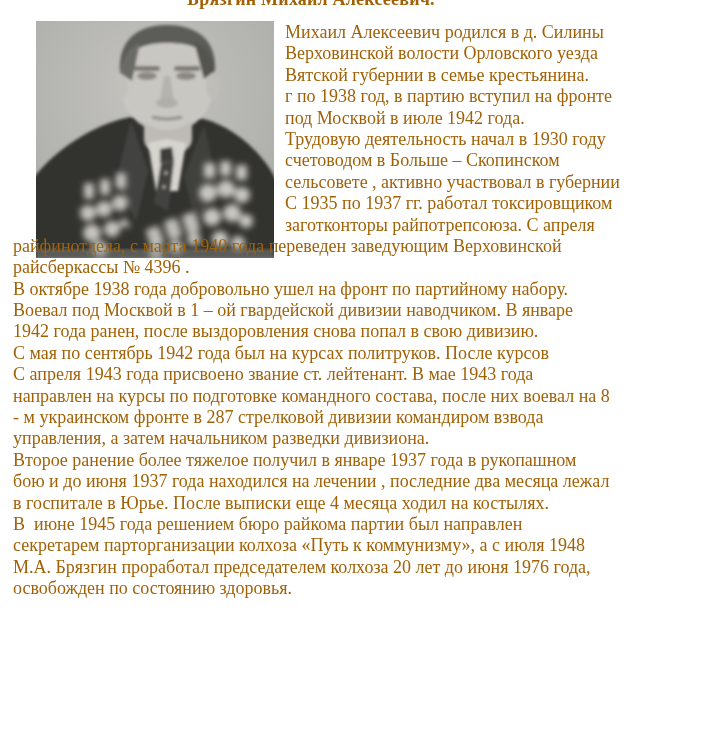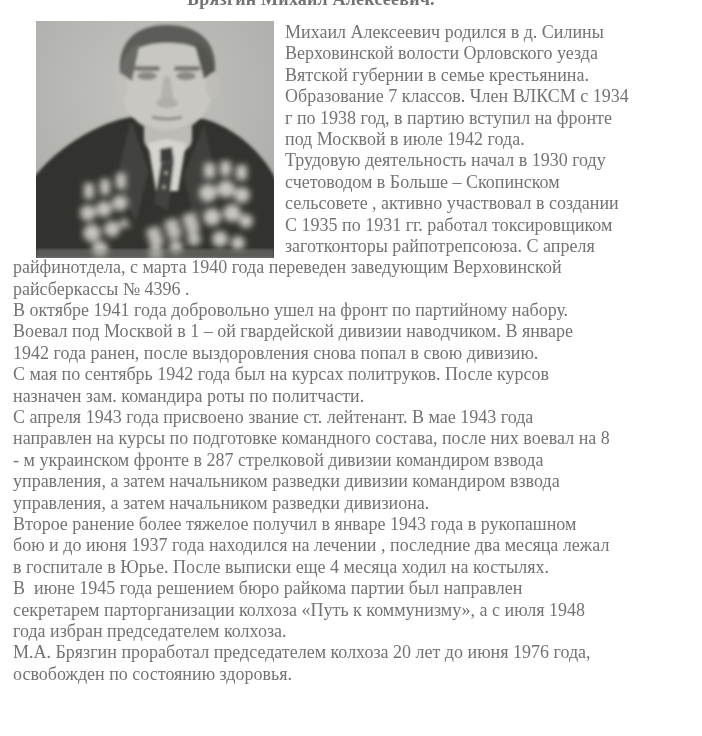--- a/index.html
+++ b/index.html
@@ -3,21 +3,21 @@
 <meta charset="utf-8">
 <style>
   html, body { margin: 0; padding: 0; background: #ffffff; }
   .page {
     position: relative;
     width: 702px;
     height: 736px;
     background: #ffffff;
     overflow: hidden;
     font-family: "Liberation Serif", "DejaVu Serif", serif;
-    color: #737373;
+    color: #a16207;
   }
   .title-row {
     position: absolute;
     top: -11px;
     left: 0;
     width: 622px;
     text-align: center;
     font-size: 18px;
     font-weight: bold;
     letter-spacing: 0.2px;
@@ -148,43 +148,39 @@
       </g>
 
       <rect x="0" y="228" width="238" height="9" fill="#8e8e8a" opacity="0.45" filter="url(#soft)"></rect>
     </svg>
   </div>
 
   <div class="body-text">
       <div class="line side">Михаил Алексеевич родился в д. Силины</div>
       <div class="line side">Верховинской волости Орловского уезда</div>
       <div class="line side">Вятской губернии в семье крестьянина.</div>
-      <div class="line side">Образование 7 классов. Член ВЛКСМ с 1934</div>
       <div class="line side">г по 1938 год, в партию вступил на фронте</div>
       <div class="line side">под Москвой в июле 1942 года.</div>
       <div class="line side">Трудовую деятельность начал в 1930 году</div>
       <div class="line side">счетоводом в Больше – Скопинском</div>
-      <div class="line side">сельсовете , активно участвовал в создании</div>
-      <div class="line side">С 1935 по 1931 гг. работал токсировщиком</div>
+      <div class="line side">сельсовете , активно участвовал в губернии</div>
+      <div class="line side">С 1935 по 1937 гг. работал токсировщиком</div>
       <div class="line side">заготконторы райпотрепсоюза. С апреля</div>
       <div class="line">райфинотдела, с марта 1940 года переведен заведующим Верховинской</div>
       <div class="line">райсберкассы № 4396 .</div>
-      <div class="line">В октябре 1941 года добровольно ушел на фронт по партийному набору.</div>
+      <div class="line">В октябре 1938 года добровольно ушел на фронт по партийному набору.</div>
       <div class="line">Воевал под Москвой в 1 – ой гвардейской дивизии наводчиком. В январе</div>
       <div class="line">1942 года ранен, после выздоровления снова попал в свою дивизию.</div>
       <div class="line">С мая по сентябрь 1942 года был на курсах политруков. После курсов</div>
-      <div class="line">назначен зам. командира роты по политчасти.</div>
       <div class="line">С апреля 1943 года присвоено звание ст. лейтенант. В мае 1943 года</div>
       <div class="line">направлен на курсы по подготовке командного состава, после них воевал на 8</div>
       <div class="line">- м украинском фронте в 287 стрелковой дивизии командиром взвода</div>
-      <div class="line">управления, а затем начальником разведки дивизии командиром взвода</div>
       <div class="line">управления, а затем начальником разведки дивизиона.</div>
-      <div class="line">Второе ранение более тяжелое получил в январе 1943 года в рукопашном</div>
+      <div class="line">Второе ранение более тяжелое получил в январе 1937 года в рукопашном</div>
       <div class="line">бою и до июня 1937 года находился на лечении , последние два месяца лежал</div>
       <div class="line">в госпитале в Юрье. После выписки еще 4 месяца ходил на костылях.</div>
       <div class="line">В  июне 1945 года решением бюро райкома партии был направлен</div>
       <div class="line">секретарем парторганизации колхоза «Путь к коммунизму», а с июля 1948</div>
-      <div class="line">года избран председателем колхоза.</div>
       <div class="line">М.А. Брязгин проработал председателем колхоза 20 лет до июня 1976 года,</div>
       <div class="line">освобожден по состоянию здоровья.</div>
     </div>
 
 </div>
 
 </body></html>

